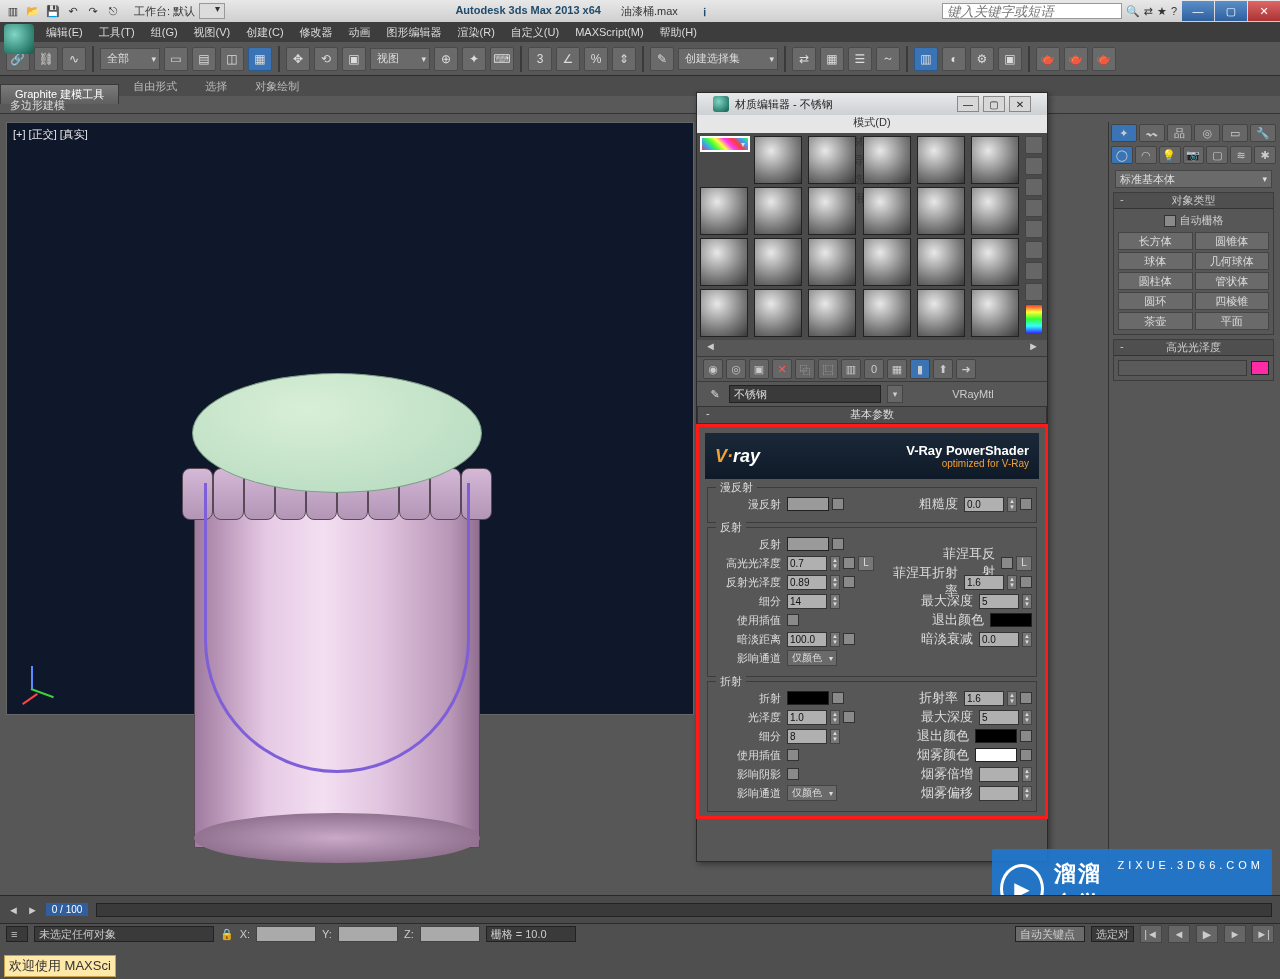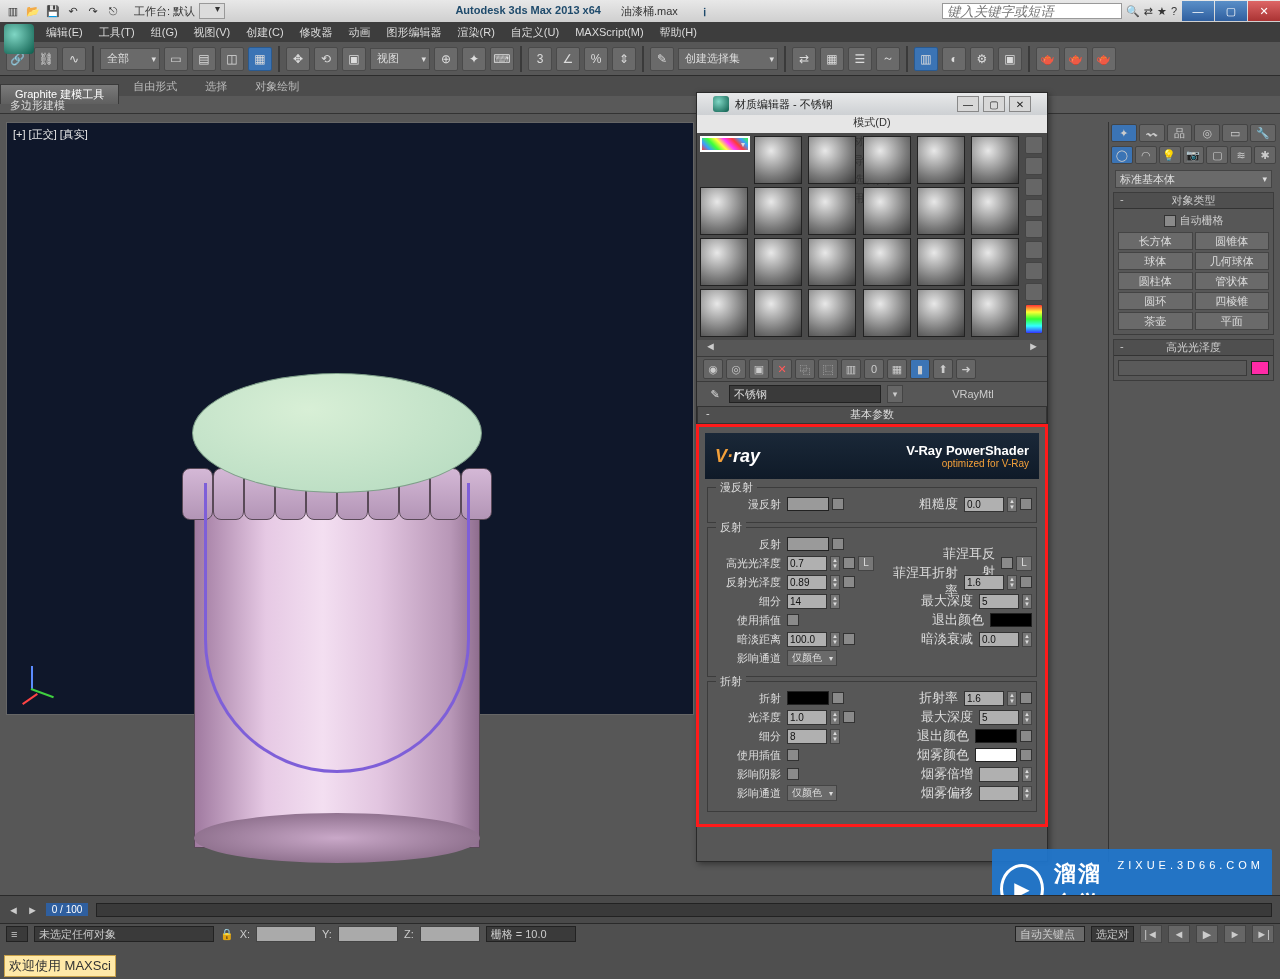--- a/index.html
+++ b/index.html
@@ -76,21 +76,21 @@
 .mbtn.x{color:#ff5a5a;}
 .mbtn.on{background:#3b74b5;}
 .matname{height:24px;display:flex;align-items:center;gap:6px;padding:0 10px;}
 .matname .pick{width:16px;height:16px;color:#ddd;display:flex;align-items:center;justify-content:center;}
 .matname input{flex:0 0 130px;background:#3a3a3a;border:1px solid #222;color:#ddd;height:18px;padding:0 4px;font-size:11px;}
 .matname .dd{width:16px;background:#666;border:1px solid #444;height:18px;display:flex;align-items:center;justify-content:center;font-size:9px;}
 .matname .mtype{flex:1;text-align:center;color:#ccc;}
 .rollhdr{height:18px;background:#4f4f4f;border:1px solid #333;text-align:center;color:#ddd;position:relative;}
 .rollhdr:before{content:"-";position:absolute;left:8px;}
 
-.redbox{border:3px solid #ff1a1a; margin:0 -1px; padding:6px 6px 8px 6px;}
+.redbox{border:3px solid #ff1a1a; margin:0 -1px; padding:6px 6px 0 6px;}
 .vray-banner{height:46px;background:linear-gradient(#1a2838,#0f1a28);display:flex;align-items:center;padding:0 10px;color:#fff;margin-bottom:8px;}
 .vray-banner .logo{font-size:18px;font-weight:bold;font-style:italic;flex:0 0 120px;}
 .vray-banner .logo .v{color:#f3a03a;}
 .vray-banner .txt{text-align:right;flex:1;}
 .vray-banner .txt .big{font-size:13px;font-weight:bold;color:#fff;}
 .vray-banner .txt .sm{font-size:10px;color:#f3a03a;}
 
 .group{border:1px solid #3c3c3c;margin:4px 2px;padding:6px 4px 8px 4px;position:relative;}
 .group .gtitle{position:absolute;top:-8px;left:8px;background:#575757;padding:0 4px;color:#ddd;}
 .row{display:flex;align-items:center;height:18px;margin:1px 0;gap:3px;}

